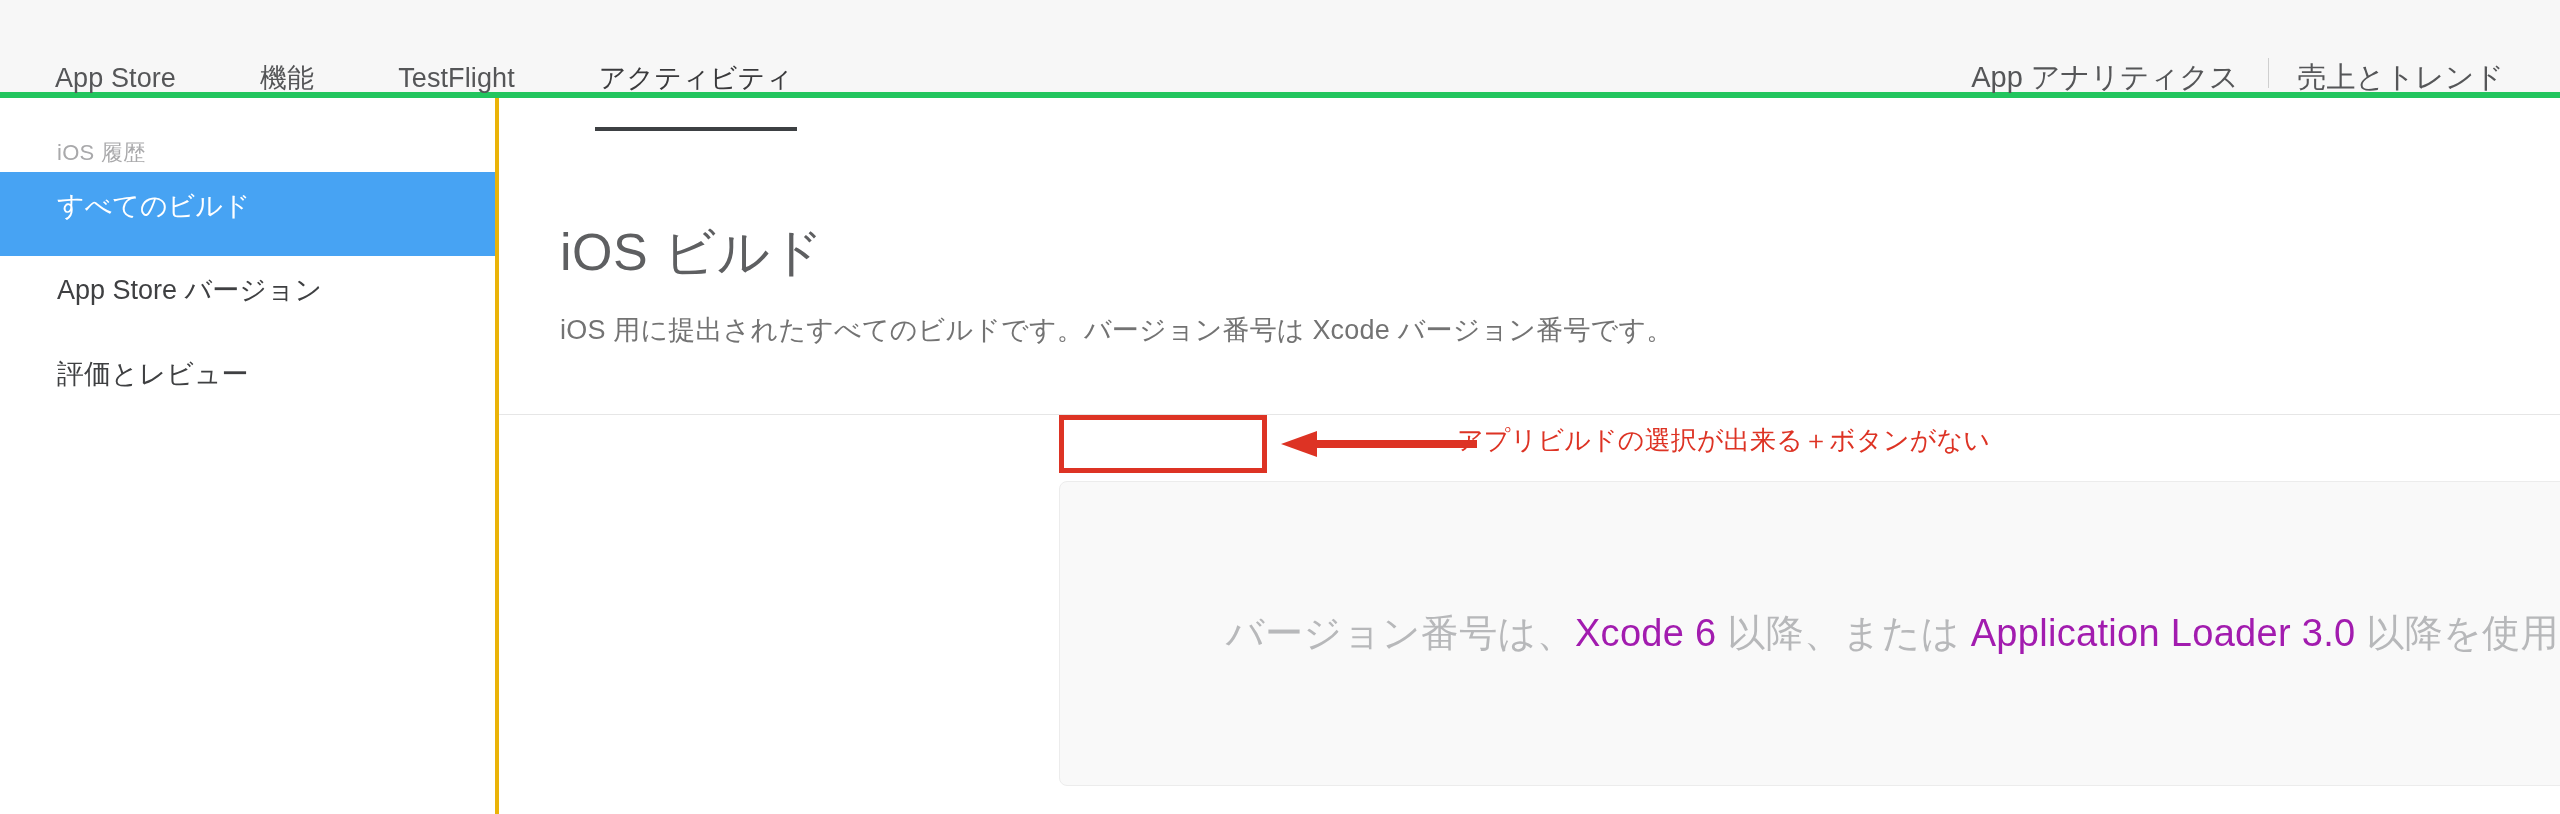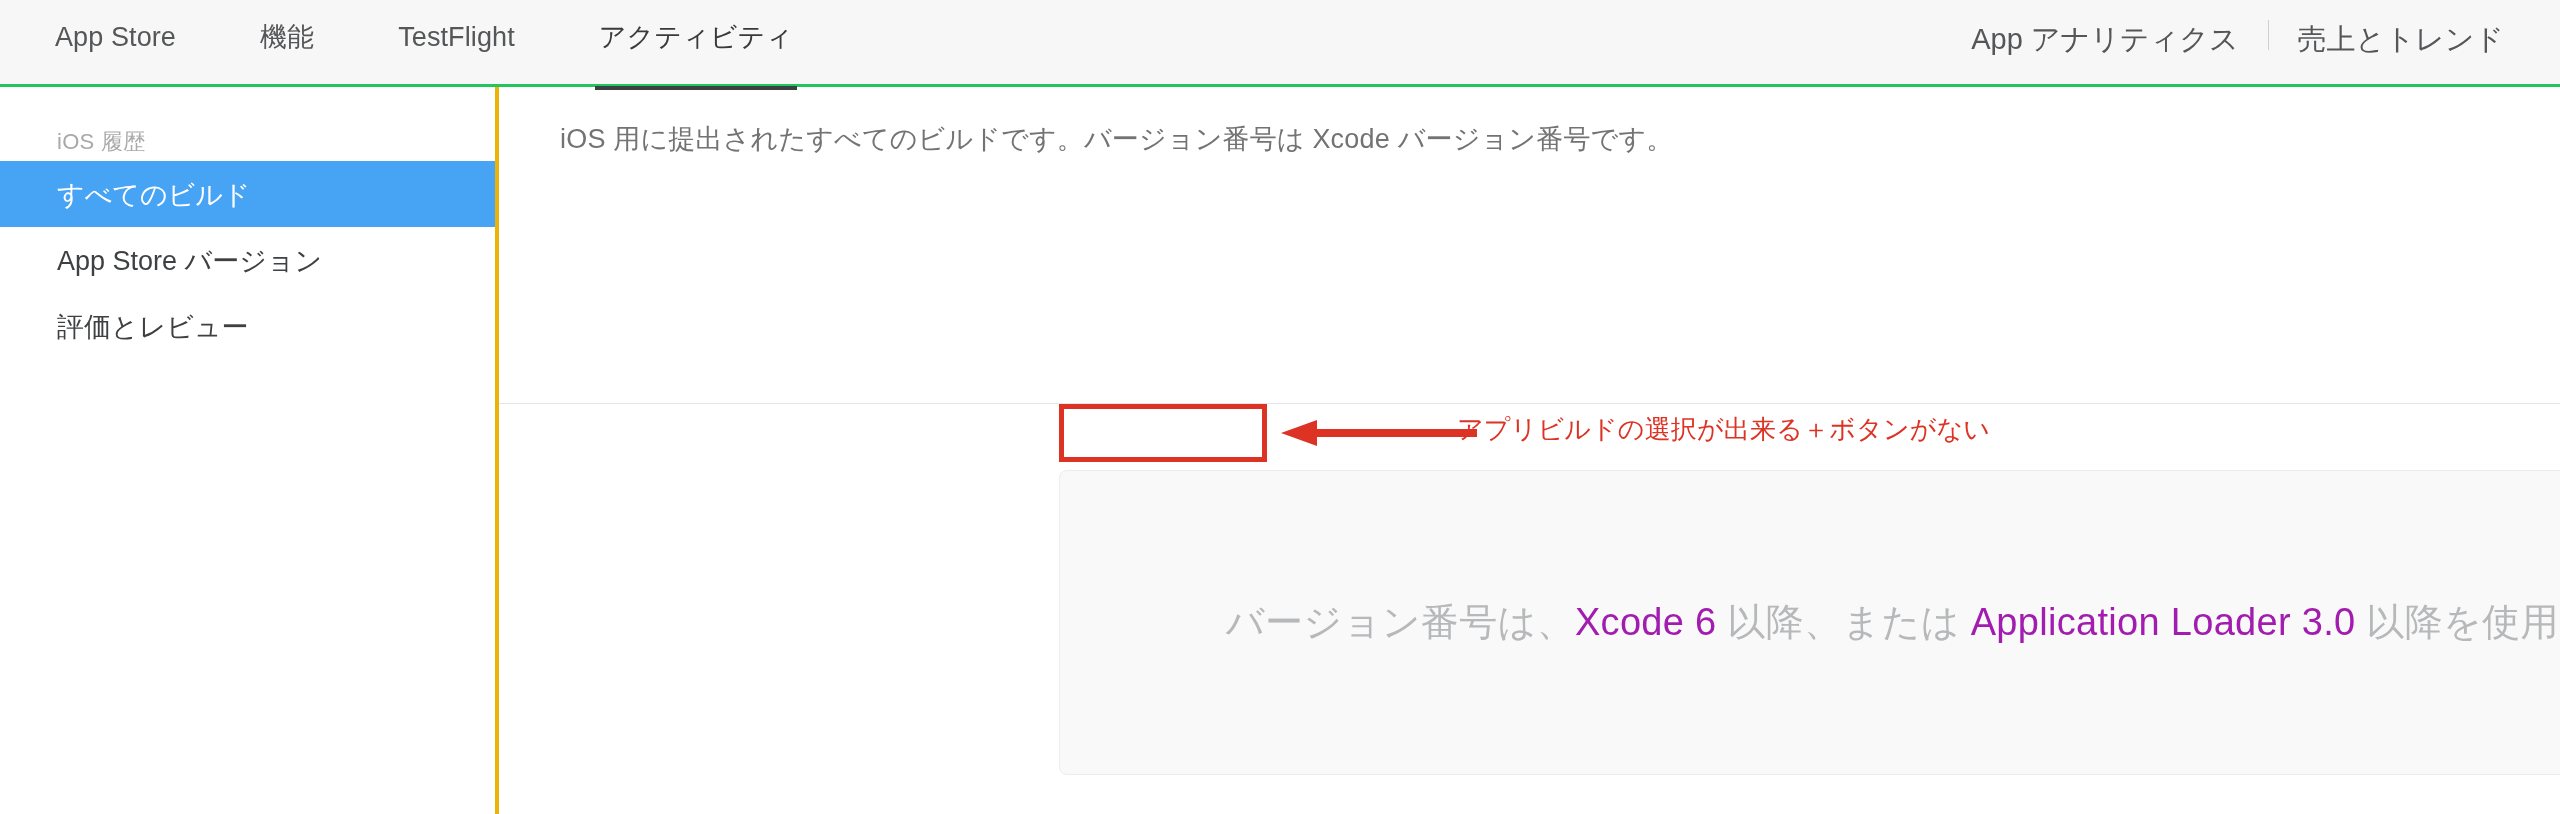--- a/index.html
+++ b/index.html
@@ -11,26 +11,26 @@
     height: 814px;
     background: #ffffff;
     font-family: "Liberation Sans", sans-serif;
     -webkit-font-smoothing: antialiased;
     overflow: hidden;
   }
 
   
   .topnav {
     position: relative;
-    height: 87px;
+    height: 98px;
     background: #f7f7f7;
-    border-bottom: 3px solid #22c55e;
-    box-sizing: border-box;
-    display: flex;
-    align-items: flex-start;
+    border-bottom: 6px solid #22c55e;
+    box-sizing: border-box;
+    display: flex;
+    align-items: flex-end;
   }
   .topnav-left {
     display: flex;
     align-items: flex-start;
     padding-left: 55px;
   }
   .nav-tab {
     position: relative;
     font-size: 27px;
     color: #555658;
@@ -94,21 +94,21 @@
   }
   .sidebar-heading {
     font-size: 22px;
     color: #a9a9ab;
     padding: 0 0 0 57px;
     height: 38px;
     line-height: 38px;
     letter-spacing: 0.3px;
   }
   .sidebar-item {
-    height: 66px;
+    height: 84px;
     line-height: 68px;
     font-size: 27px;
     color: #3f4042;
     padding-left: 57px;
     cursor: pointer;
     white-space: nowrap;
   }
   .sidebar-item.selected {
     background: #47a3f3;
     color: #ffffff;
@@ -234,20 +234,21 @@
 
   <div class="sidebar">
     <div class="sidebar-heading">iOS 履歴</div>
     <div class="sidebar-item selected">すべてのビルド</div>
     <div class="sidebar-item">App Store バージョン</div>
     <div class="sidebar-item">評価とレビュー</div>
   </div>
 
   <div class="main">
 
+    <h1 class="page-title">iOS ビルド</h1>
     <p class="page-subtitle">iOS 用に提出されたすべてのビルドです。バージョン番号は Xcode バージョン番号です。</p>
 
     <div class="content-divider"></div>
 
     <div class="redbox"></div>
 
     <div class="red-arrow">
       <svg width="196" height="26" viewBox="0 0 196 26" xmlns="http://www.w3.org/2000/svg">
         <polygon points="0,13 36,0 36,26" fill="#dd3324"></polygon>
         <rect x="33" y="9" width="163" height="8" fill="#dd3324"></rect>

